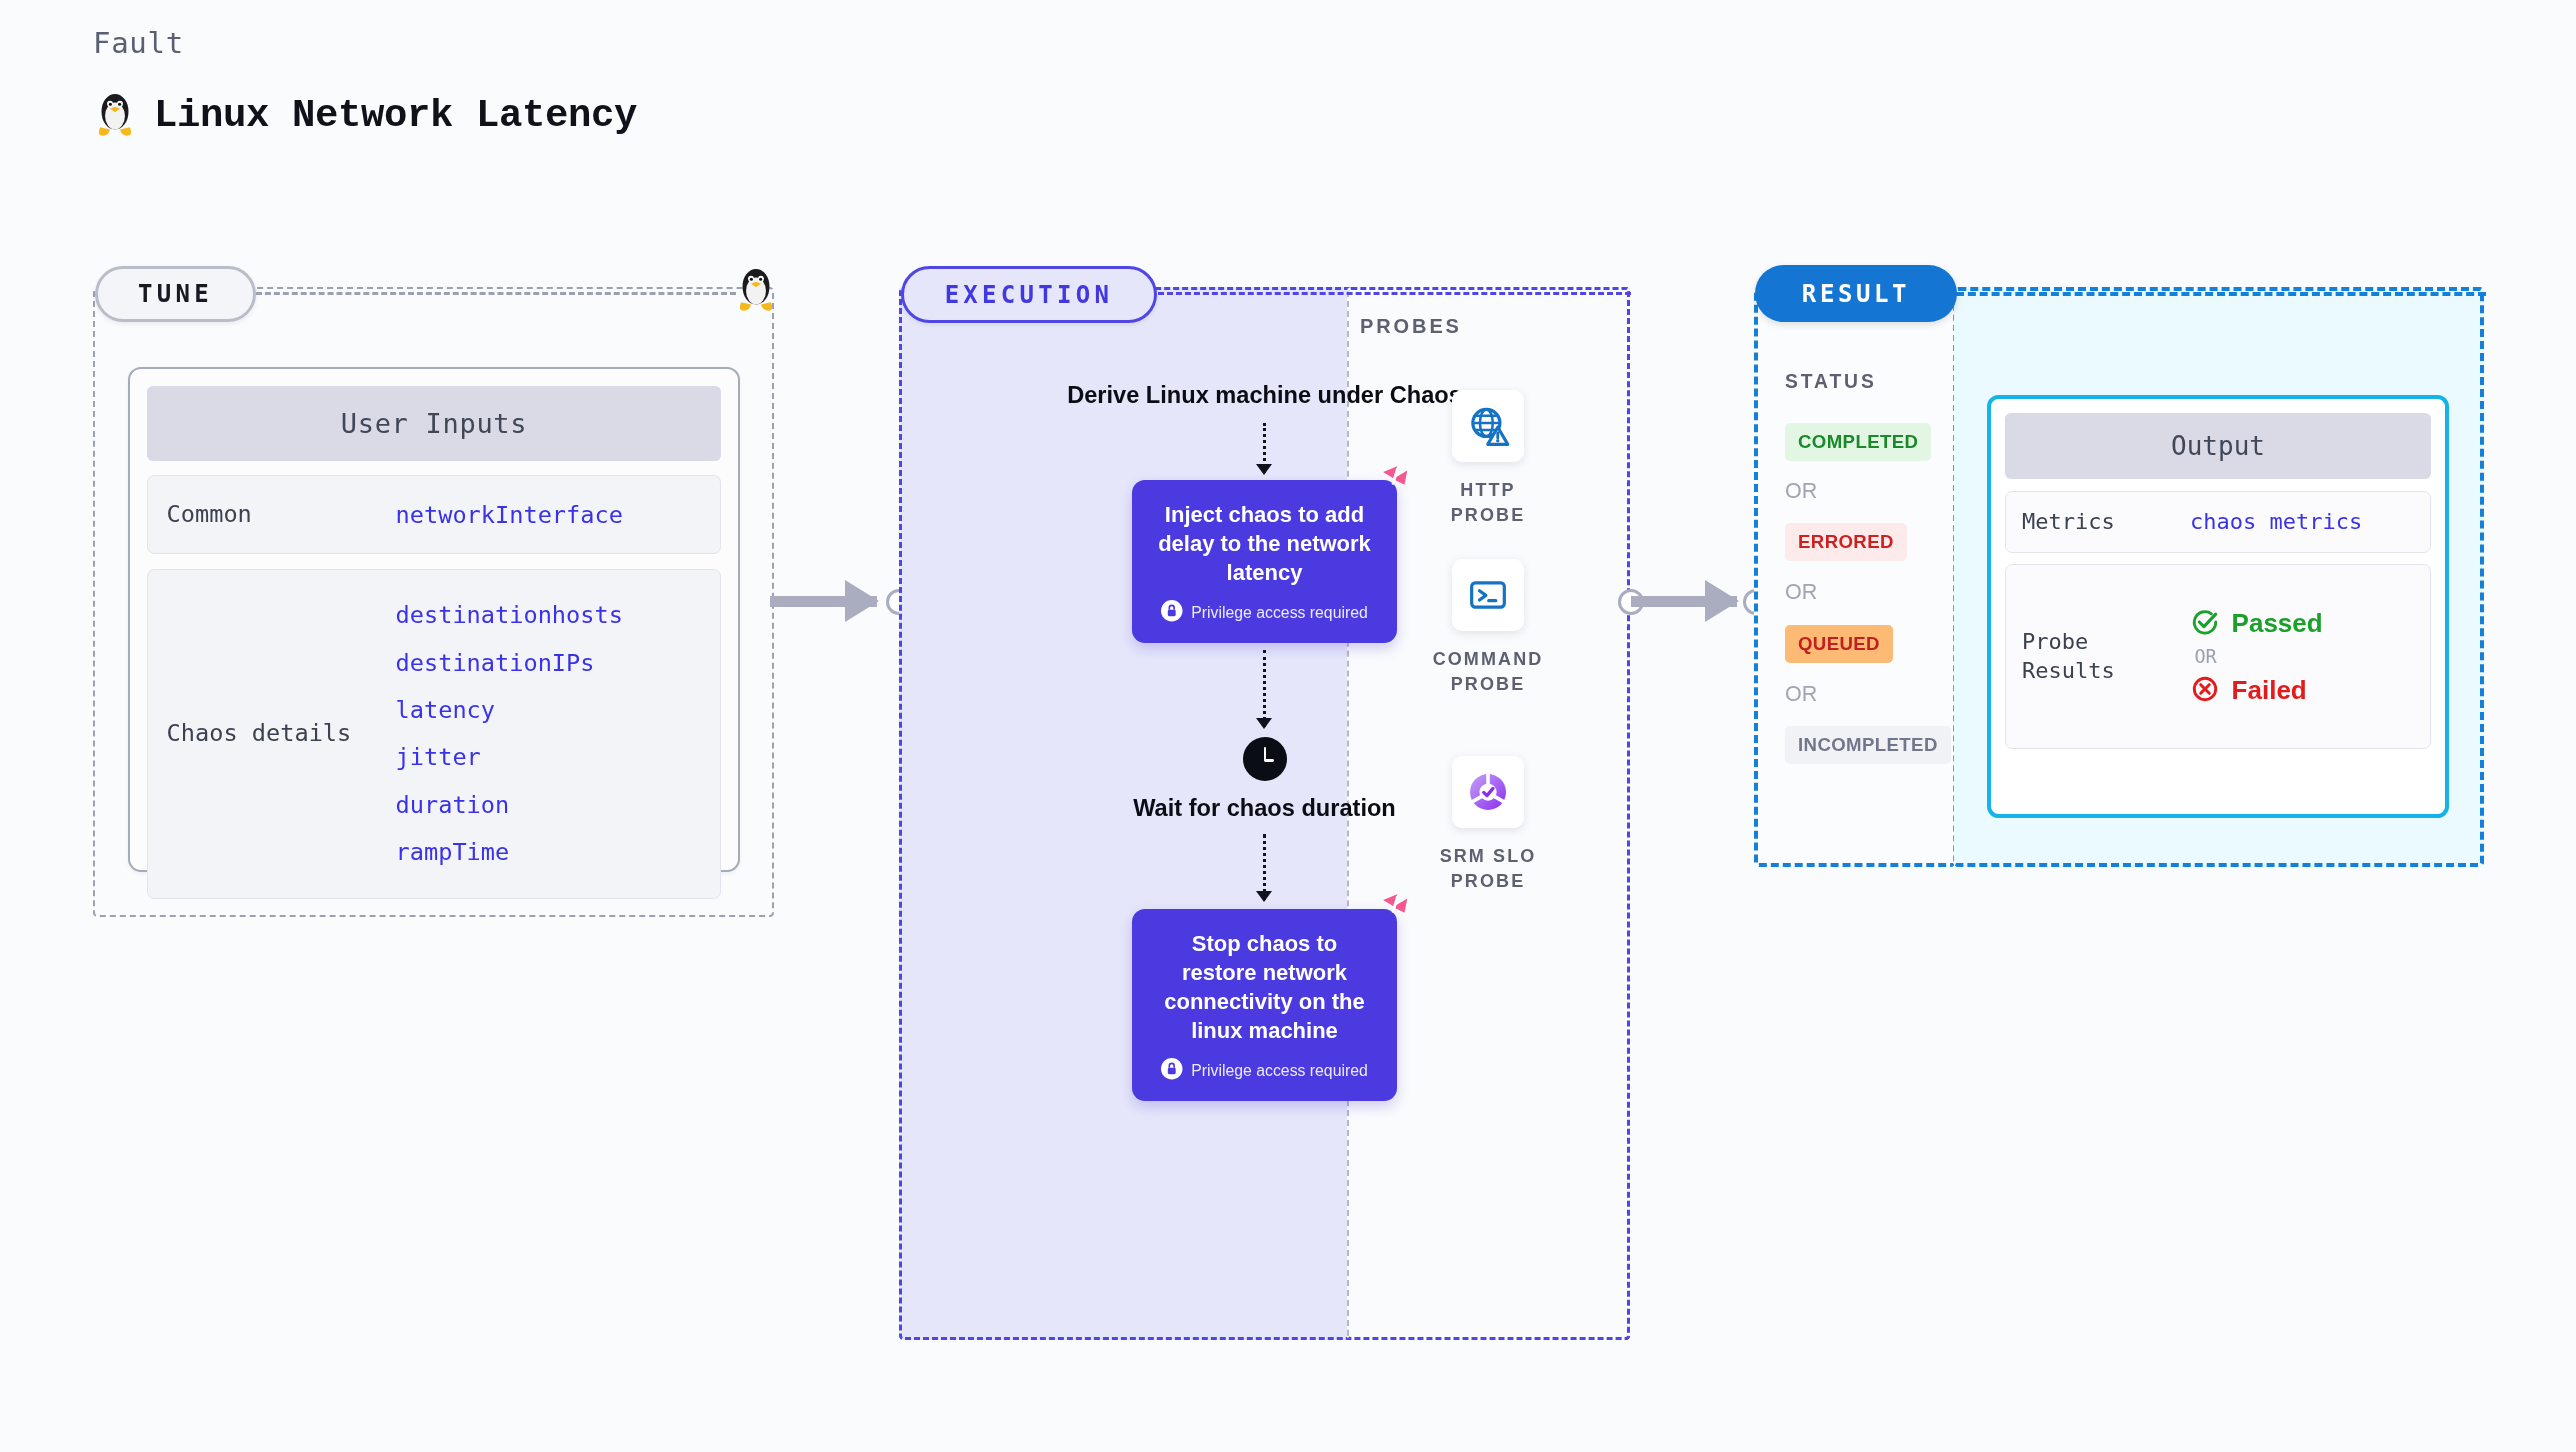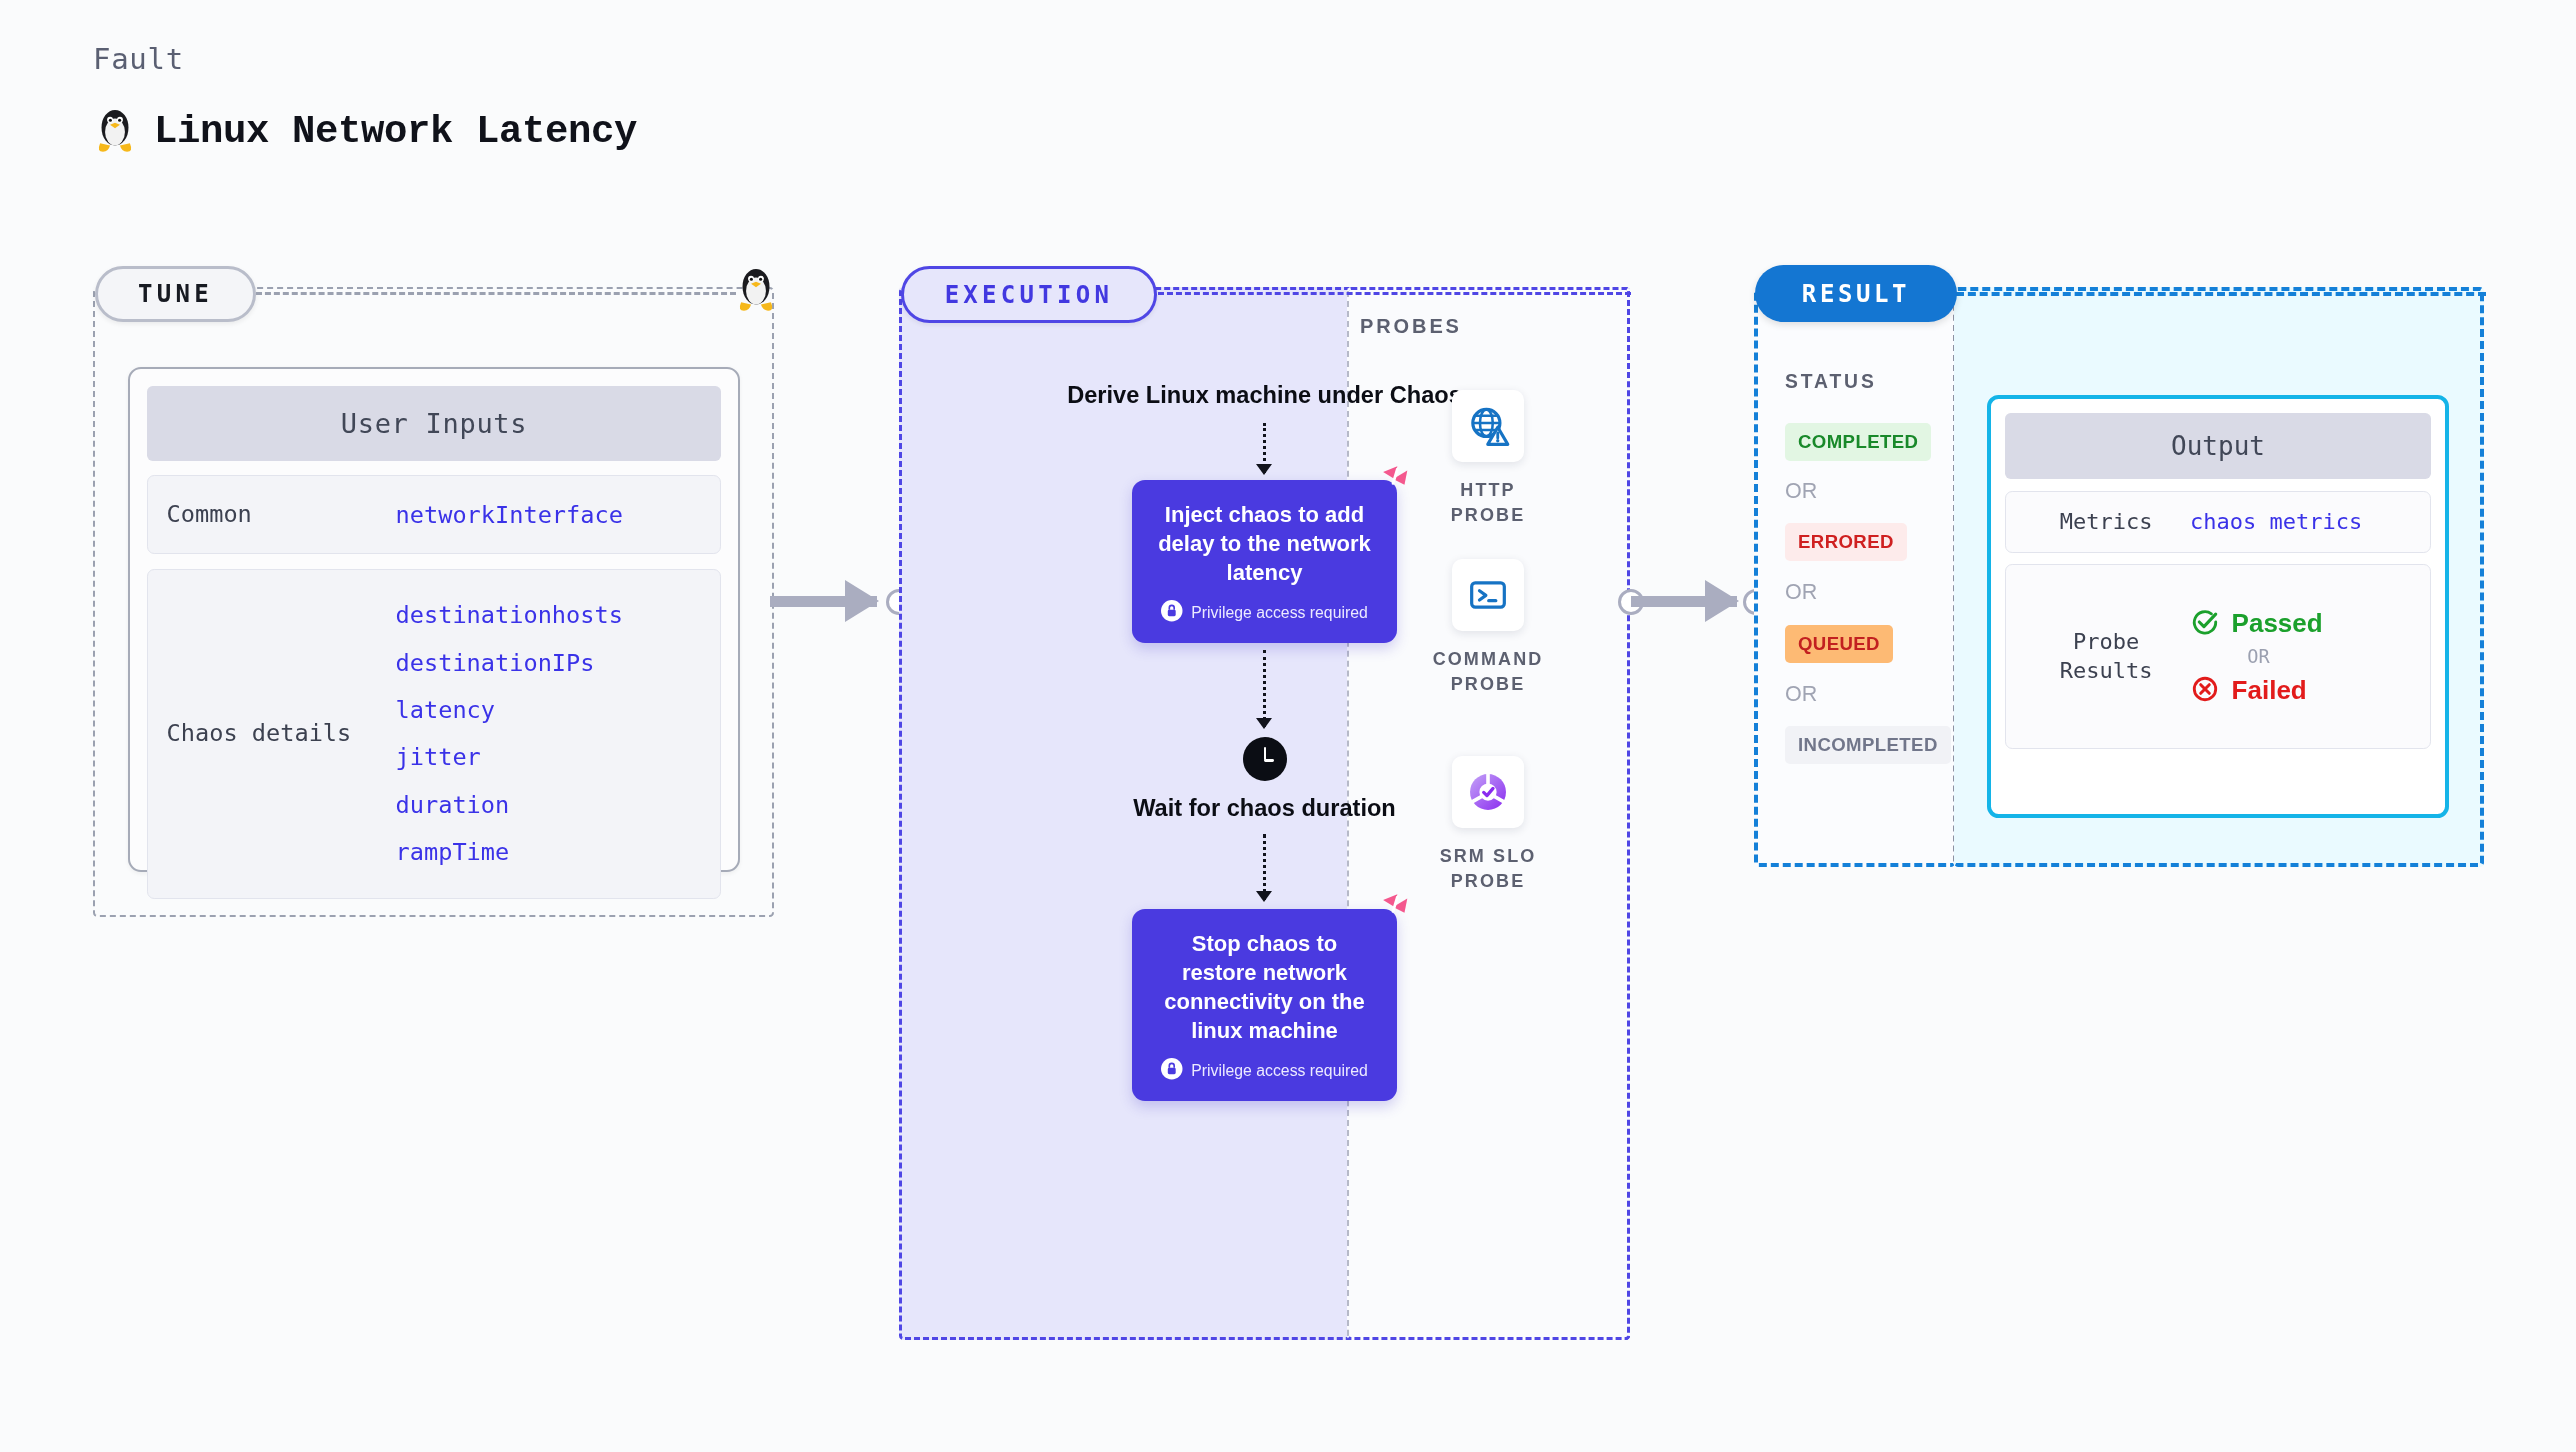--- a/index.html
+++ b/index.html
@@ -4,21 +4,21 @@
 <style>
   * { box-sizing: border-box; margin:0; padding:0; }
   html,body { background:#fafbfc; }
   body {
     width:2576px; height:1452px; position:relative;
     font-family:"Liberation Sans", sans-serif;
     -webkit-font-smoothing:antialiased;
   }
 
   
-  #header { position:absolute; left:93px; top:42px; }
+  #header { position:absolute; left:93px; top:26px; }
   #fault-label {
     font-family:"DejaVu Sans Mono", monospace;
     font-size:29px; color:#5a5f72; letter-spacing:0.7px;
   }
   #title-row { display:flex; align-items:center; gap:17px; margin-top:30px; }
   #title-text { font-size:39px; font-weight:bold; color:#10121a; letter-spacing:-0.4px;font-family:Liberation Mono, monospace; }
 
   
   .frame { position:absolute; border-radius:4.3px; }
 
@@ -144,21 +144,21 @@
   }
   .status-pill {
     position:absolute; left:1785px; border-radius:5px; padding:7.9px 13px;
     font-size:18.6px; font-weight:bold; letter-spacing:0.4px;
   }
   .or-text { position:absolute; left:1785px; font-size:21.5px; color:#a0a4b3; }
 
   
   #output-card {
     position:absolute; left:1987px; top:395px; width:462px; height:423px;
-    border:4.3px solid #14b4e8; border-radius:11.5px; background:#fff; padding:14.3px;text-align:center;
+    border:4.3px solid #14b4e8; border-radius:11.5px; background:#fff; padding:14.3px;
   }
   #output-head {
     height:66px; background:#d9dae6; border-radius:5.7px;
     display:flex; align-items:center; justify-content:center;
   }
   #output-head span { font-family:"DejaVu Sans Mono", monospace; font-size:26px; color:#414757; }
   .out-block {
     margin-top:11.5px; background:#fbfbfd; border:1.4px solid #e2e4ed; border-radius:7.2px;
     display:flex; align-items:center; padding:14.3px 15.8px;
   }

